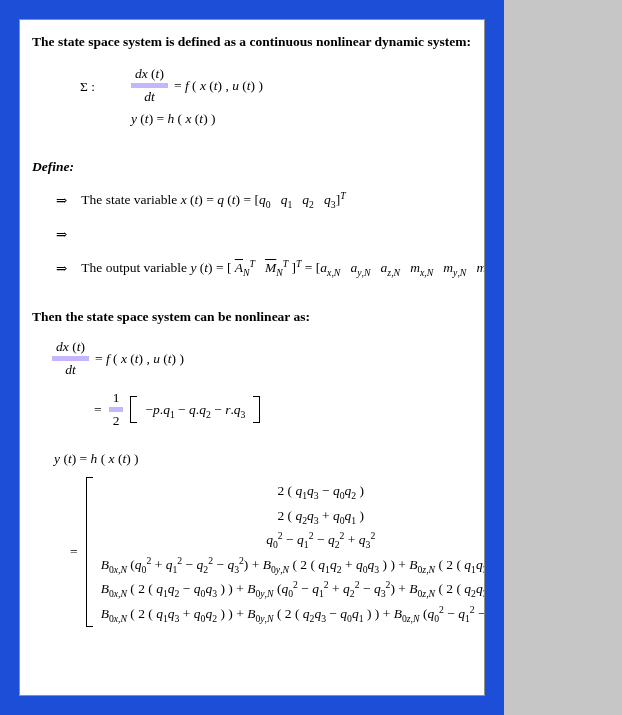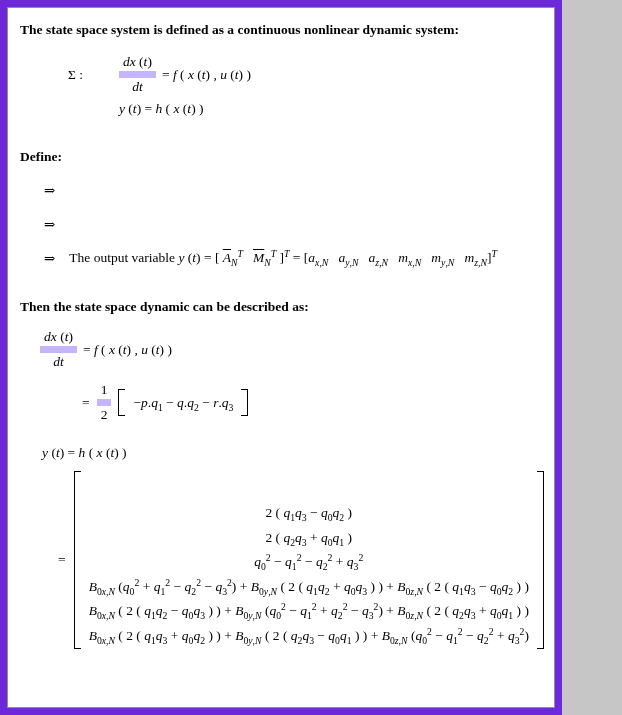--- a/index.html
+++ b/index.html
@@ -2,24 +2,24 @@
 <html><head>
 <meta charset="utf-8">
 <style>
   html, body {
     margin: 0; padding: 0;
     width: 622px; height: 715px;
     overflow: hidden;
     background: #c6c6c6;
   }
   .frame {
-    width: 562px; height: 715px;
+    width: 504px; height: 715px;
     box-sizing: border-box;
-    padding: 7px;
-    background: #6d28d9;
+    padding: 19px;
+    background: #1d4ed8;
   }
   .page {
     width: 100%; height: 100%;
     box-sizing: border-box;
     background: #ffffff;
     border: 1px solid #8f8f8f;
     padding: 10px 12px;
     font-family: "Liberation Serif", "DejaVu Serif", serif;
     font-size: 13.5px;
     color: #000;
@@ -34,42 +34,42 @@
   .ov { text-decoration: overline; }
 
   
   .frac {
     display: inline-block;
     text-align: center;
     vertical-align: middle;
   }
   .frac .num {
     display: block;
-    border-bottom: 7px solid #c4b5fd;
+    border-bottom: 5px solid #c4b5fd;
     padding: 0 4px 1px 4px;
     text-align: right;
   }
   .frac .den { display: block; padding-top: 1px; }
 
   
   .sys-row {
     display: flex;
     gap: 36px;
     margin: 16px 0 0 48px;
   }
   .sigma { margin-top: 13px; }
   .eq-line {
     display: flex;
     align-items: center;
     gap: 6px;
     white-space: nowrap;
   }
   .eq-line2 { margin-top: 6px; white-space: nowrap; }
 
-  .define-heading { margin-top: 32px; }
+  .define-heading { margin-top: 32px; font-style: italic; }
 
   .define-item {
     display: flex;
     gap: 14px;
     margin: 17px 0 0 24px;
     white-space: nowrap;
   }
 
   .then-heading { margin-top: 32px; }
 
@@ -98,21 +98,21 @@
     border-left: none;
   }
   .mbody {
     display: flex;
     flex-direction: column;
     justify-content: center;
     padding: 4px 8px;
     gap: 5px;
   }
   .mbody .mrow { white-space: nowrap; line-height: 1.45; }
-  .mbody.centered { align-items: center; margin-top: 28px; }
+  .mbody.centered { align-items: center; }
   .mbody.lefted { align-items: flex-start; }
 
   .eq-matrix {
     display: flex;
     align-items: center;
     gap: 7px;
     margin: 12px 0 0 62px;
   }
   .y-line { margin: 22px 0 0 22px; white-space: nowrap; }
   .eq-matrix2 {
@@ -141,30 +141,31 @@
           <span>= <i>f</i> ( <i>x</i> (<i>t</i>) , <i>u</i> (<i>t</i>) )</span>
         </div>
         <div class="eq-line2"><i>y</i> (<i>t</i>) = <i>h</i> ( <i>x</i> (<i>t</i>) )</div>
       </div>
     </div>
 
     <p class="heading define-heading">Define:</p>
 
     <div class="define-item">
       <span>⇒</span>
+      <span>The state variable <i>x</i> (<i>t</i>) = <i>q</i> (<i>t</i>) = [<i>q</i><sub>0</sub>&nbsp;&nbsp;&nbsp;<i>q</i><sub>1</sub>&nbsp;&nbsp;&nbsp;<i>q</i><sub>2</sub>&nbsp;&nbsp;&nbsp;<i>q</i><sub>3</sub>]<sup><i>T</i></sup></span>
     </div>
     <div class="define-item">
       <span>⇒</span>
     </div>
     <div class="define-item">
       <span>⇒</span>
       <span>The output variable <i>y</i> (<i>t</i>) = [ <span class="ov"><i>A</i></span><sub><i>N</i></sub><sup><i>T</i></sup>&nbsp;&nbsp;&nbsp;<span class="ov"><i>M</i></span><sub><i>N</i></sub><sup><i>T</i></sup> ]<sup><i>T</i></sup> = [<i>a</i><sub><i>x</i>,<i>N</i></sub>&nbsp;&nbsp;&nbsp;<i>a</i><sub><i>y</i>,<i>N</i></sub>&nbsp;&nbsp;&nbsp;<i>a</i><sub><i>z</i>,<i>N</i></sub>&nbsp;&nbsp;&nbsp;<i>m</i><sub><i>x</i>,<i>N</i></sub>&nbsp;&nbsp;&nbsp;<i>m</i><sub><i>y</i>,<i>N</i></sub>&nbsp;&nbsp;&nbsp;<i>m</i><sub><i>z</i>,<i>N</i></sub>]<sup><i>T</i></sup></span>
     </div>
 
-    <p class="heading then-heading">Then the state space dynamic can be described as:</p>
+    <p class="heading then-heading">Then the state space system can be nonlinear as:</p>
 
     <div class="state-frac-line">
       <span class="frac">
         <span class="num"><i>dx</i> (<i>t</i>)</span>
         <span class="den"><i>dt</i></span>
       </span>
       <span>= <i>f</i> ( <i>x</i> (<i>t</i>) , <i>u</i> (<i>t</i>) )</span>
     </div>
 
     <div class="eq-matrix">

